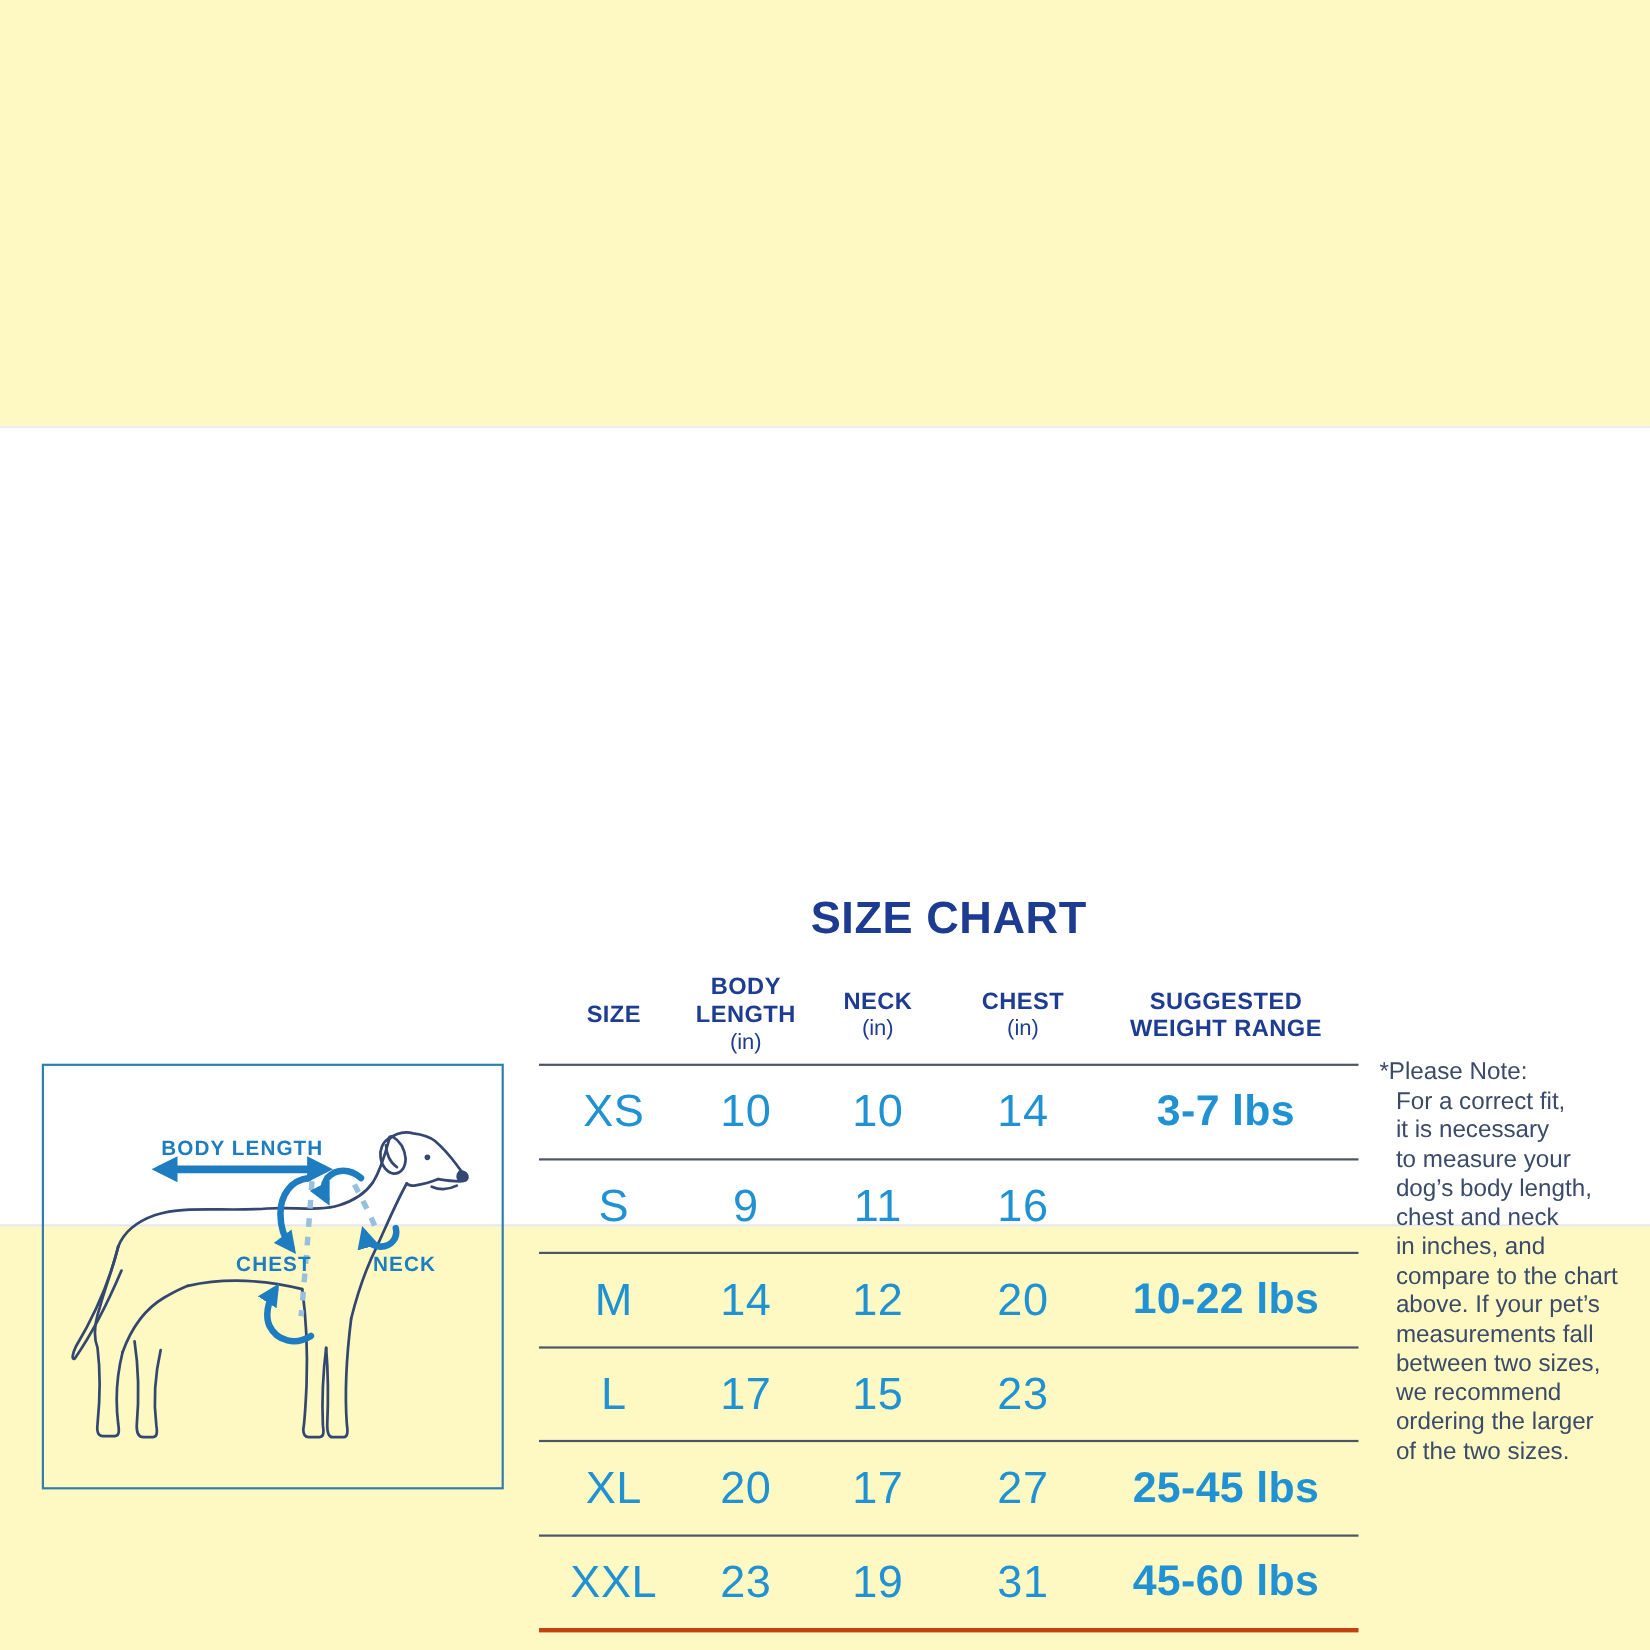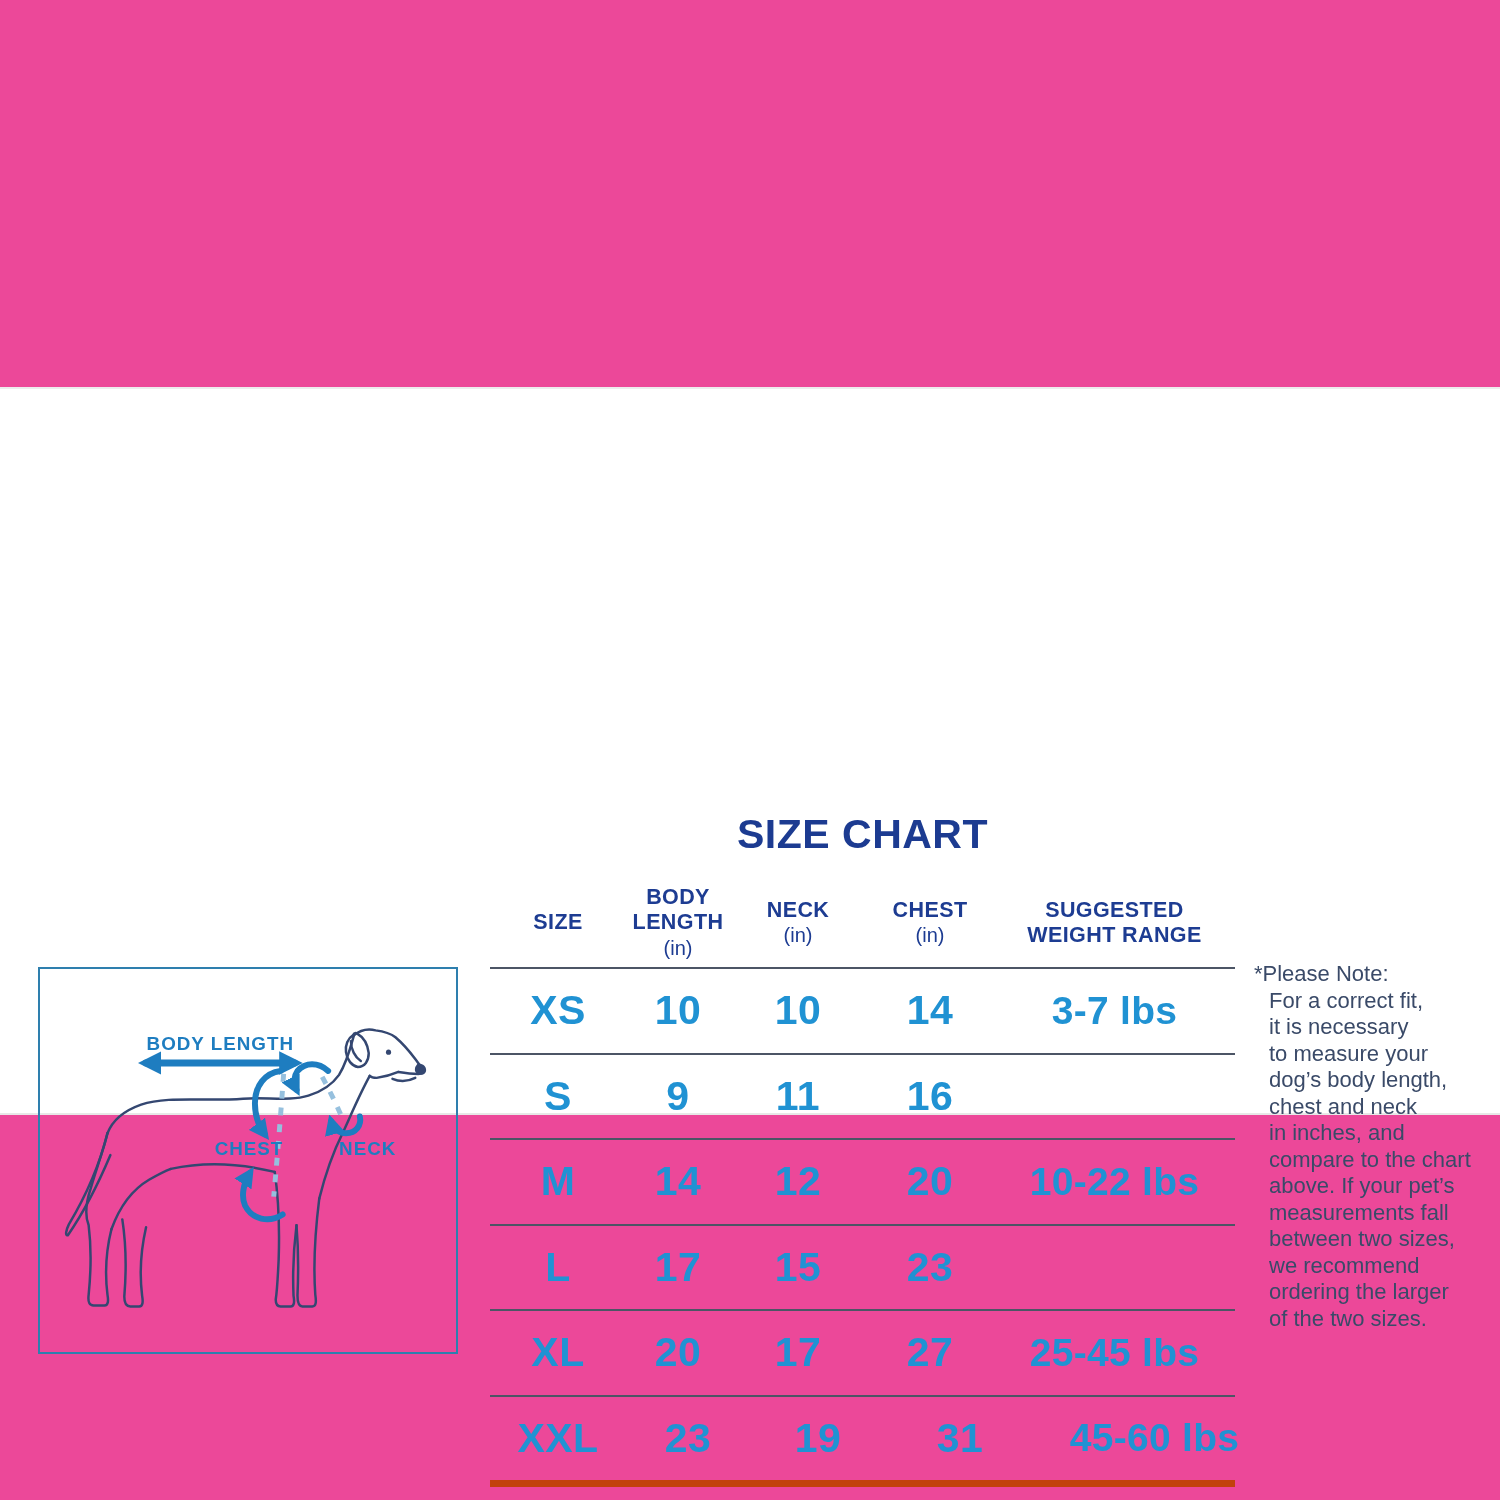--- a/index.html
+++ b/index.html
@@ -1,39 +1,39 @@
 <!DOCTYPE html>
 <html><head>
 <meta charset="utf-8">
 <style>
   html,body{margin:0;padding:0;background:#ffffff;}
   .stage{
-    position:relative;width:1500px;height:1500px;background:#ec4899;overflow:hidden;
+    position:relative;width:1500px;height:1500px;background:#fef9c3;overflow:hidden;
     font-family:"Liberation Sans",sans-serif;
   }
   .card{
     position:absolute;left:0;right:0;top:387px;height:724px;background:#ffffff;
     border-top:2px solid #ededed;border-bottom:2px solid #e7e7e7;
   }
   .title{
     position:absolute;left:490px;width:745px;top:422px;margin:0;
     text-align:center;font-size:41px;font-weight:bold;color:#1c3b91;letter-spacing:.5px;
   }
   
   .sizetable{position:absolute;left:490px;top:489px;width:745px;}
   .thead,.trow{
     display:grid;grid-template-columns:136px 104px 136px 128px 241px;align-items:center;text-align:center;
   }
   .thead{height:89px;}
   .hcell{color:#1d3c92;font-weight:bold;font-size:21.5px;line-height:1.15;letter-spacing:.4px;}
   .hlabel{white-space:pre-line;display:block;}
   .hunit{display:block;font-weight:400;font-size:20px;letter-spacing:0;margin-top:2px;}
   .trow{height:83.5px;border-top:2px solid #4c5565;}
-  .trow:last-child{border-bottom:7px solid #c2410c;gap:10px;}
-  .c-size,.c-num{font-size:41px;font-weight:bold;color:#2092d3;letter-spacing:.5px;}
+  .trow:last-child{border-bottom:4px solid #c2410c;}
+  .c-size,.c-num{font-size:41px;font-weight:normal;color:#2092d3;letter-spacing:.5px;}
   .c-weight{font-size:39px;font-weight:bold;color:#2092d3;letter-spacing:.3px;}
   
   .note{
     position:absolute;left:1254px;top:572px;width:228px;
     font-size:22px;line-height:26.5px;color:#3a4a68;
     white-space:pre-line;padding-left:15px;text-indent:-15px;
   }
   
   .dogbox{position:absolute;left:38px;top:578px;width:420px;height:387px;border:2px solid #2e7fae;box-sizing:border-box;}
   .dogbox svg{display:block;width:100%;height:100%;}

